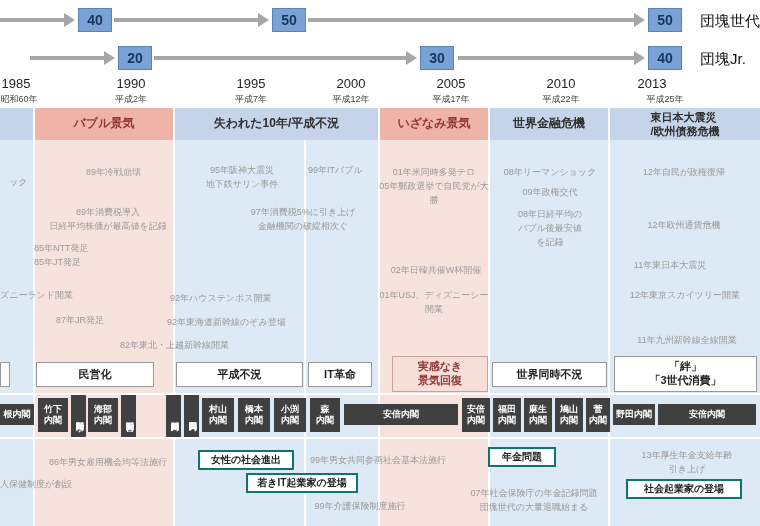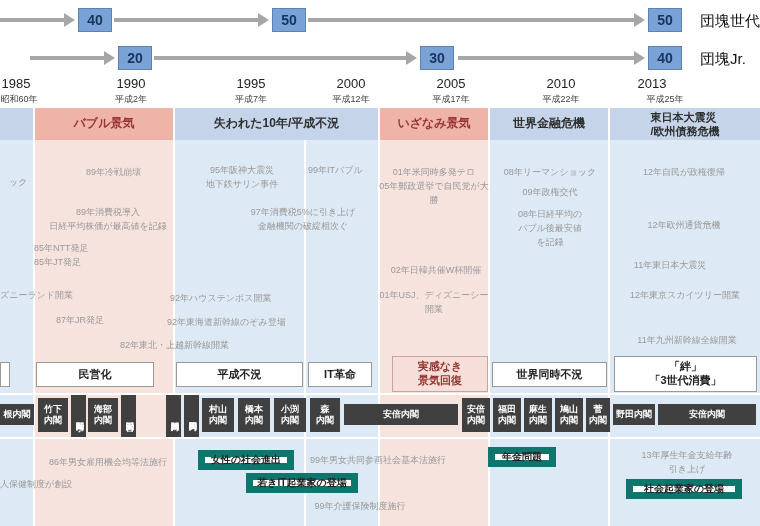--- a/index.html
+++ b/index.html
@@ -23,21 +23,21 @@
   .year{position:absolute;top:76px;font-size:13px;color:#222;text-align:center}
   .wareki{position:absolute;top:93px;font-size:9px;color:#444;text-align:center}
   .kw{position:absolute;background:#fff;border:1px solid #999;font-weight:bold;font-size:11px;color:#222;
       display:flex;align-items:center;justify-content:center;text-align:center;white-space:pre-line;line-height:1.25}
   .kw-pink{background:#f7dfd9;color:#953735;border-color:#c9a39b}
   .cab{position:absolute;background:#404040;color:#fff;font-weight:bold;
        display:flex;align-items:center;justify-content:center;text-align:center}
   .cab-h2{font-size:9px;white-space:pre-line;line-height:1.25;top:398px;height:34px}
   .cab-h1{font-size:9px;top:404px;height:21px}
   .cab-v{font-size:8px;writing-mode:vertical-rl;text-orientation:upright;top:395px;height:42px}
-  .sbox{position:absolute;background:#fff;border:7px solid #0f766e;font-weight:bold;font-size:10px;color:#222;
+  .sbox{position:absolute;background:#fff;border:2px solid #0f766e;font-weight:bold;font-size:10px;color:#222;
         display:flex;align-items:center;justify-content:center;height:20px}
   .stext{position:absolute;font-size:9px;color:#999;line-height:1.55;white-space:pre-line}
   .sep{position:absolute;left:0;width:760px;height:2px;background:#fff}
 </style>
 </head>
 <body>
 
 <div id="stage">
 
   <div class="hline" style="left:0;top:18px;width:64px"></div>
@@ -168,17 +168,19 @@
   <div class="cab cab-h1" style="left:613px;width:42px">野田内閣</div>
   <div class="cab cab-h1" style="left:658px;width:98px">安倍内閣</div>
 
   <div class="stext center" style="left:40px;top:456px;width:136px">86年男女雇用機会均等法施行</div>
   <div class="stext" style="left:0;top:478px">人保健制度が創設</div>
   <div class="sbox" style="left:198px;top:450px;width:96px">女性の社会進出</div>
   <div class="sbox" style="left:246px;top:473px;width:112px">若きIT起業家の登場</div>
   <div class="stext center" style="left:296px;top:454px;width:164px">99年男女共同参画社会基本法施行</div>
   <div class="stext center" style="left:298px;top:500px;width:124px">99年介護保険制度施行</div>
   <div class="sbox" style="left:488px;top:447px;width:68px">年金問題</div>
+  <div class="stext center" style="left:458px;top:487px;width:152px">07年社会保険庁の年金記録問題
+団塊世代の大量退職始まる</div>
   <div class="stext center" style="left:618px;top:449px;width:138px">13年厚生年金支給年齢
 引き上げ</div>
   <div class="sbox" style="left:626px;top:479px;width:116px">社会起業家の登場</div>
 
 </div>
 
 </body></html>

